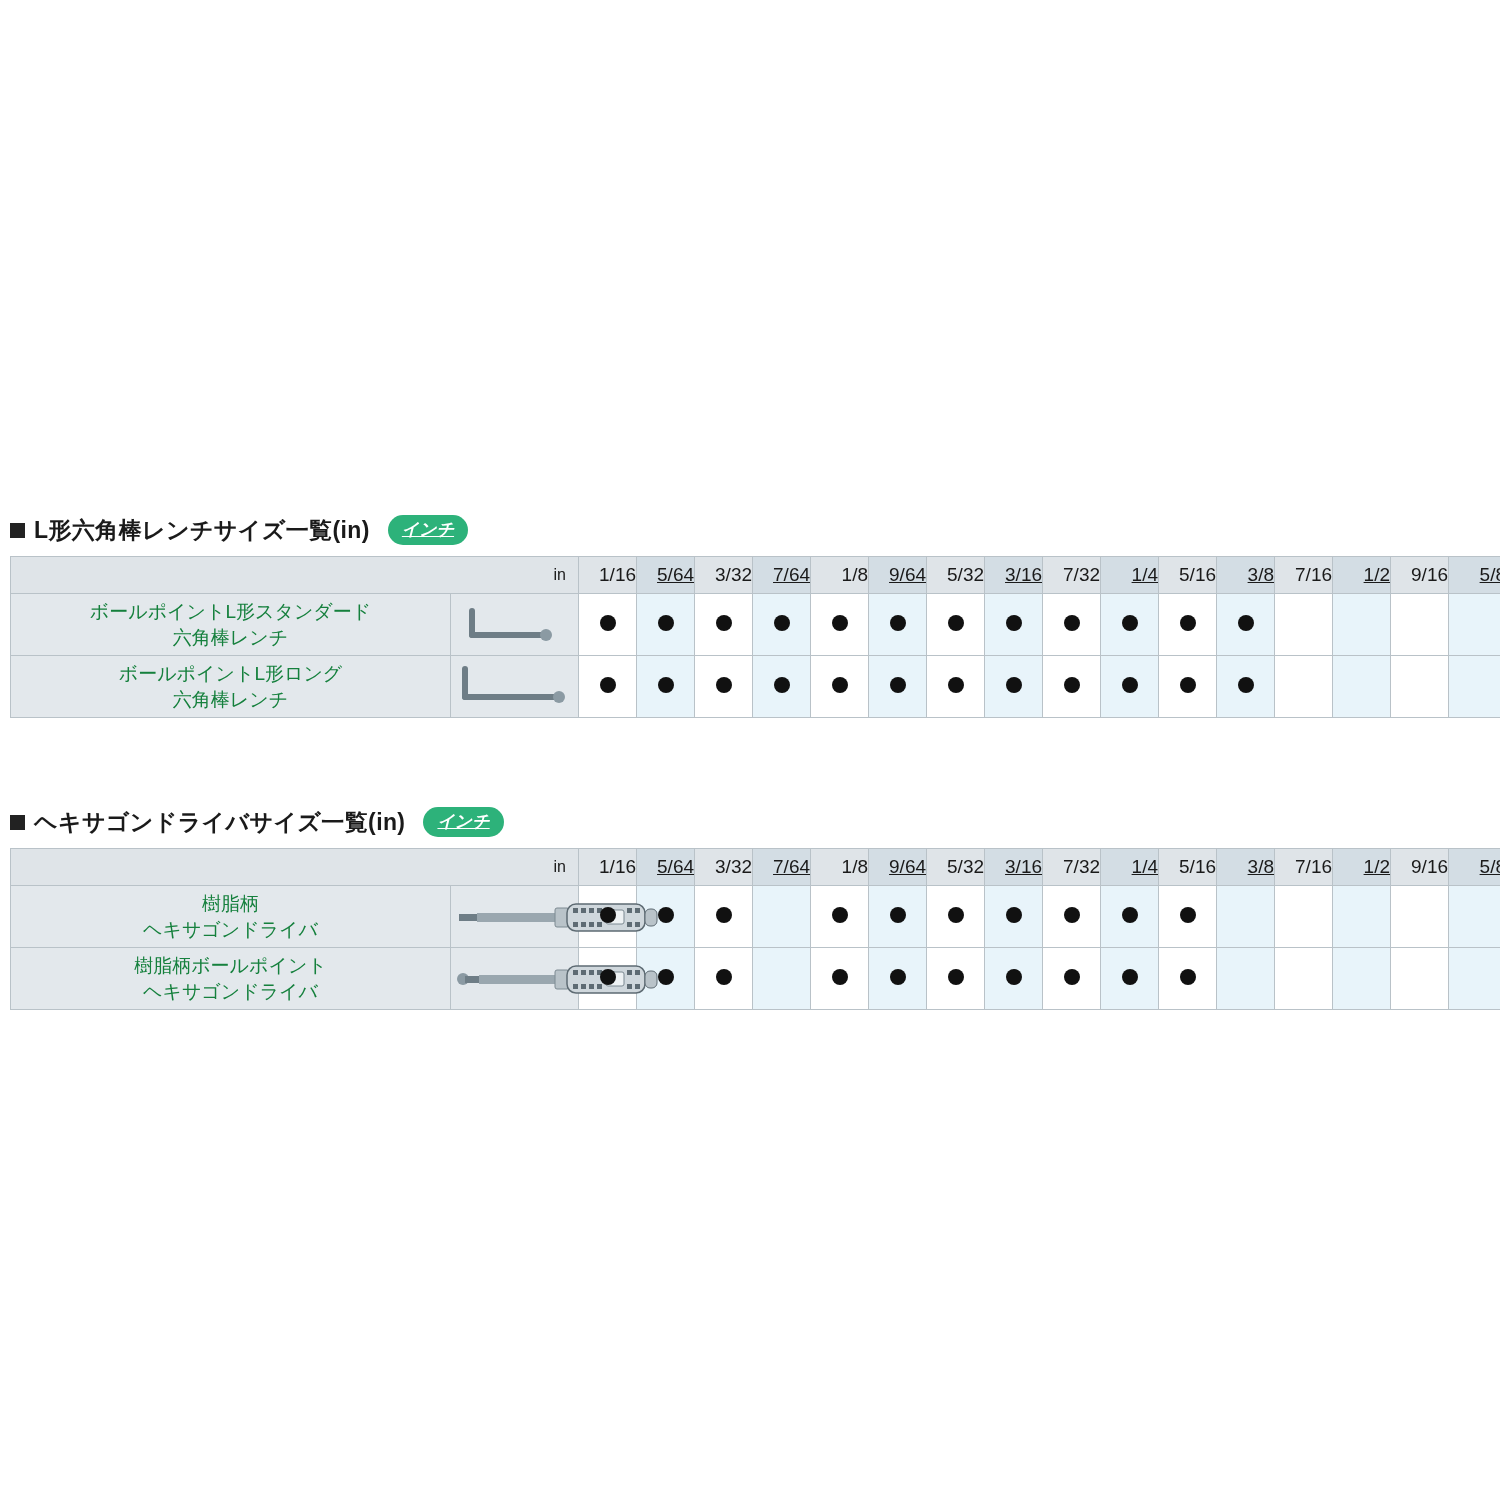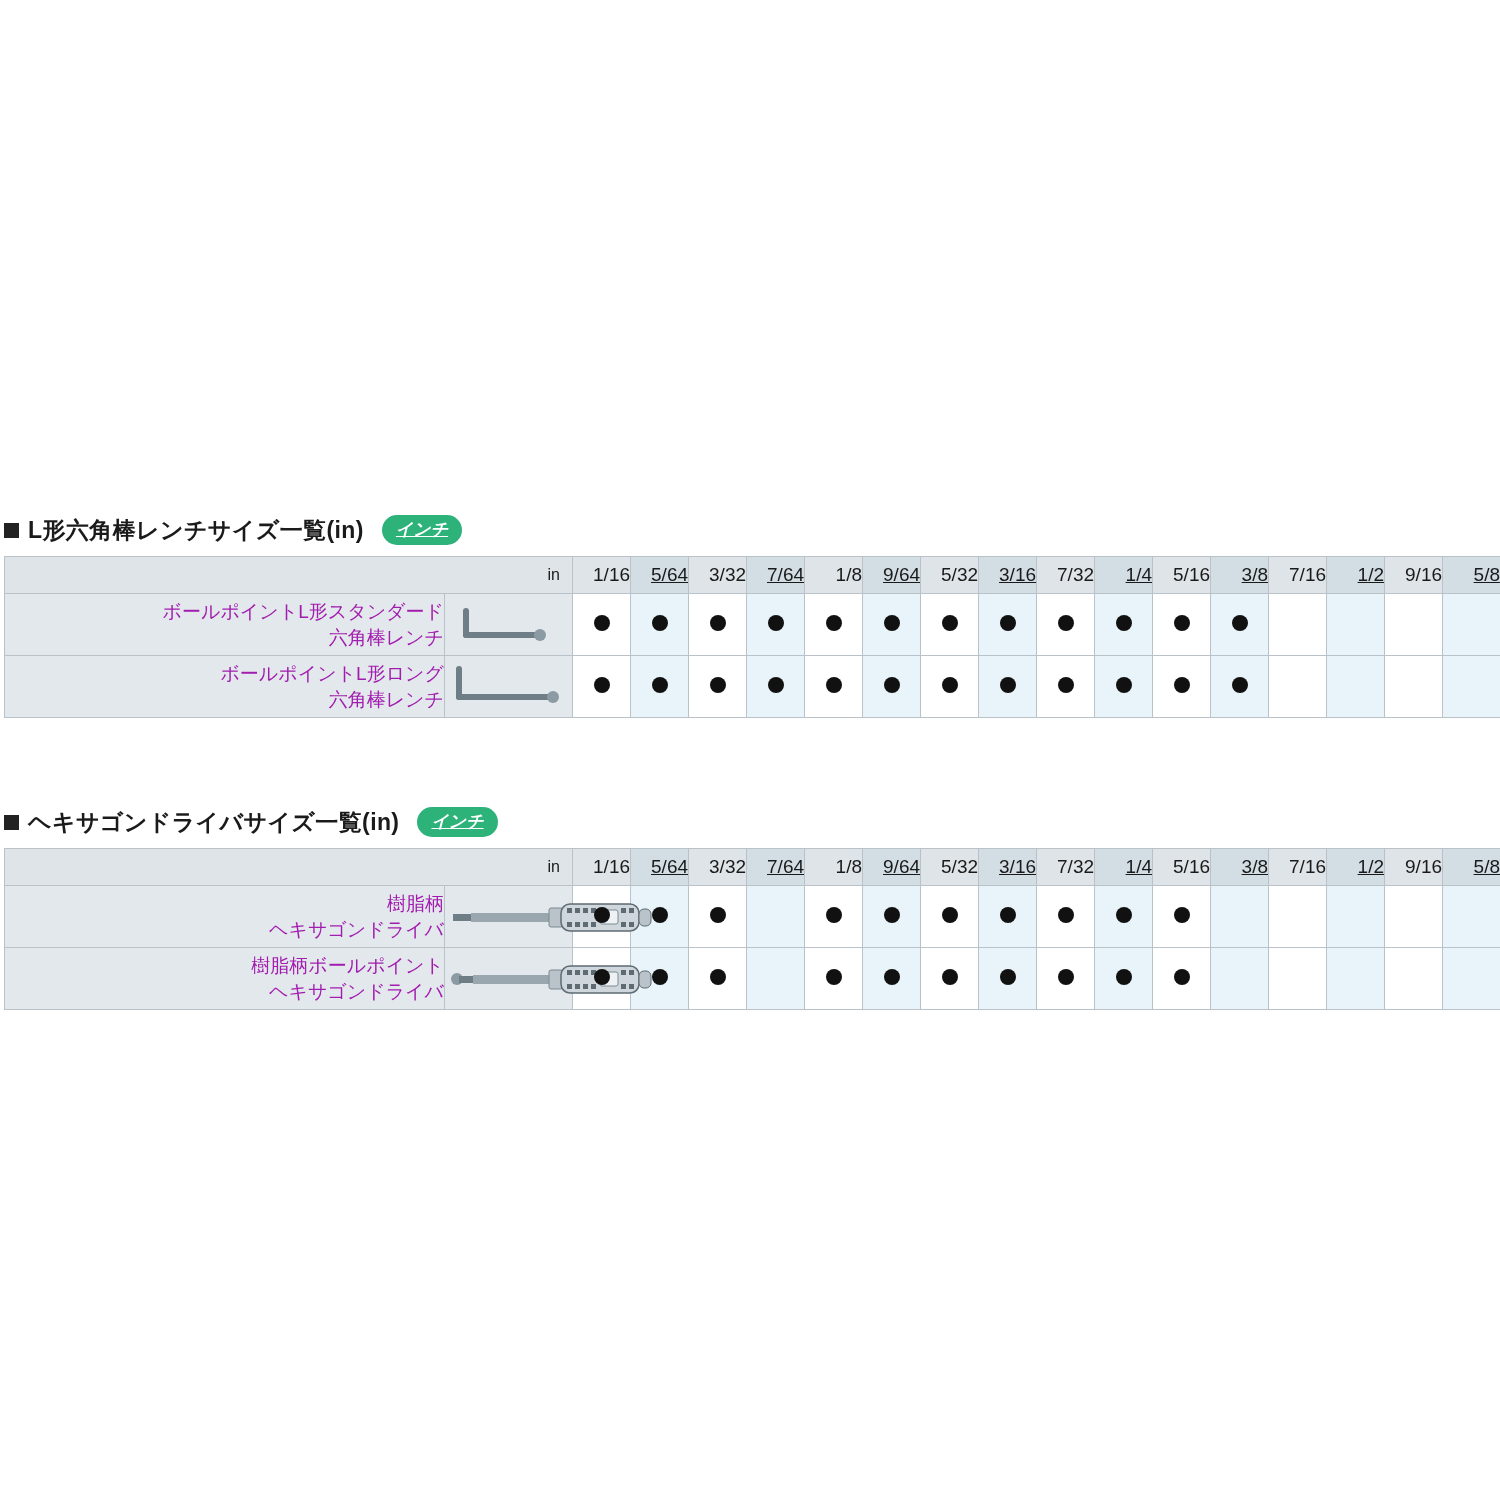--- a/index.html
+++ b/index.html
@@ -19,21 +19,21 @@
     position: absolute;
     left: 0;
     top: 0;
     width: 1500px;
     height: 1500px;
   }
 
   
   .section {
     position: absolute;
-    left: 4px;
+    left: 10px;
     width: 1480px;
   }
   .section-head {
     display: flex;
     align-items: center;
     height: 40px;
     margin-bottom: 6px;
   }
   .head-marker {
     width: 15px;
@@ -94,22 +94,22 @@
   }
   thead td.size-head-alt { background: #d3dde4; text-decoration: underline; }
 
   tbody tr { height: 62px; }
   td.label-cell {
     background: #e3e8ec;
     font-size: 19px;
     line-height: 1.35;
     padding: 6px 0 6px 14px;
     vertical-align: middle;
-    text-align: right;
-    color: #a21caf;
+    text-align: center;
+    color: #15803d;
   }
   td.pic-cell {
     background: #e3e8ec;
     text-align: center;
     vertical-align: middle;
     padding: 0 8px;
   }
   td.dot-cell {
     background: #ffffff;
     text-align: center;

